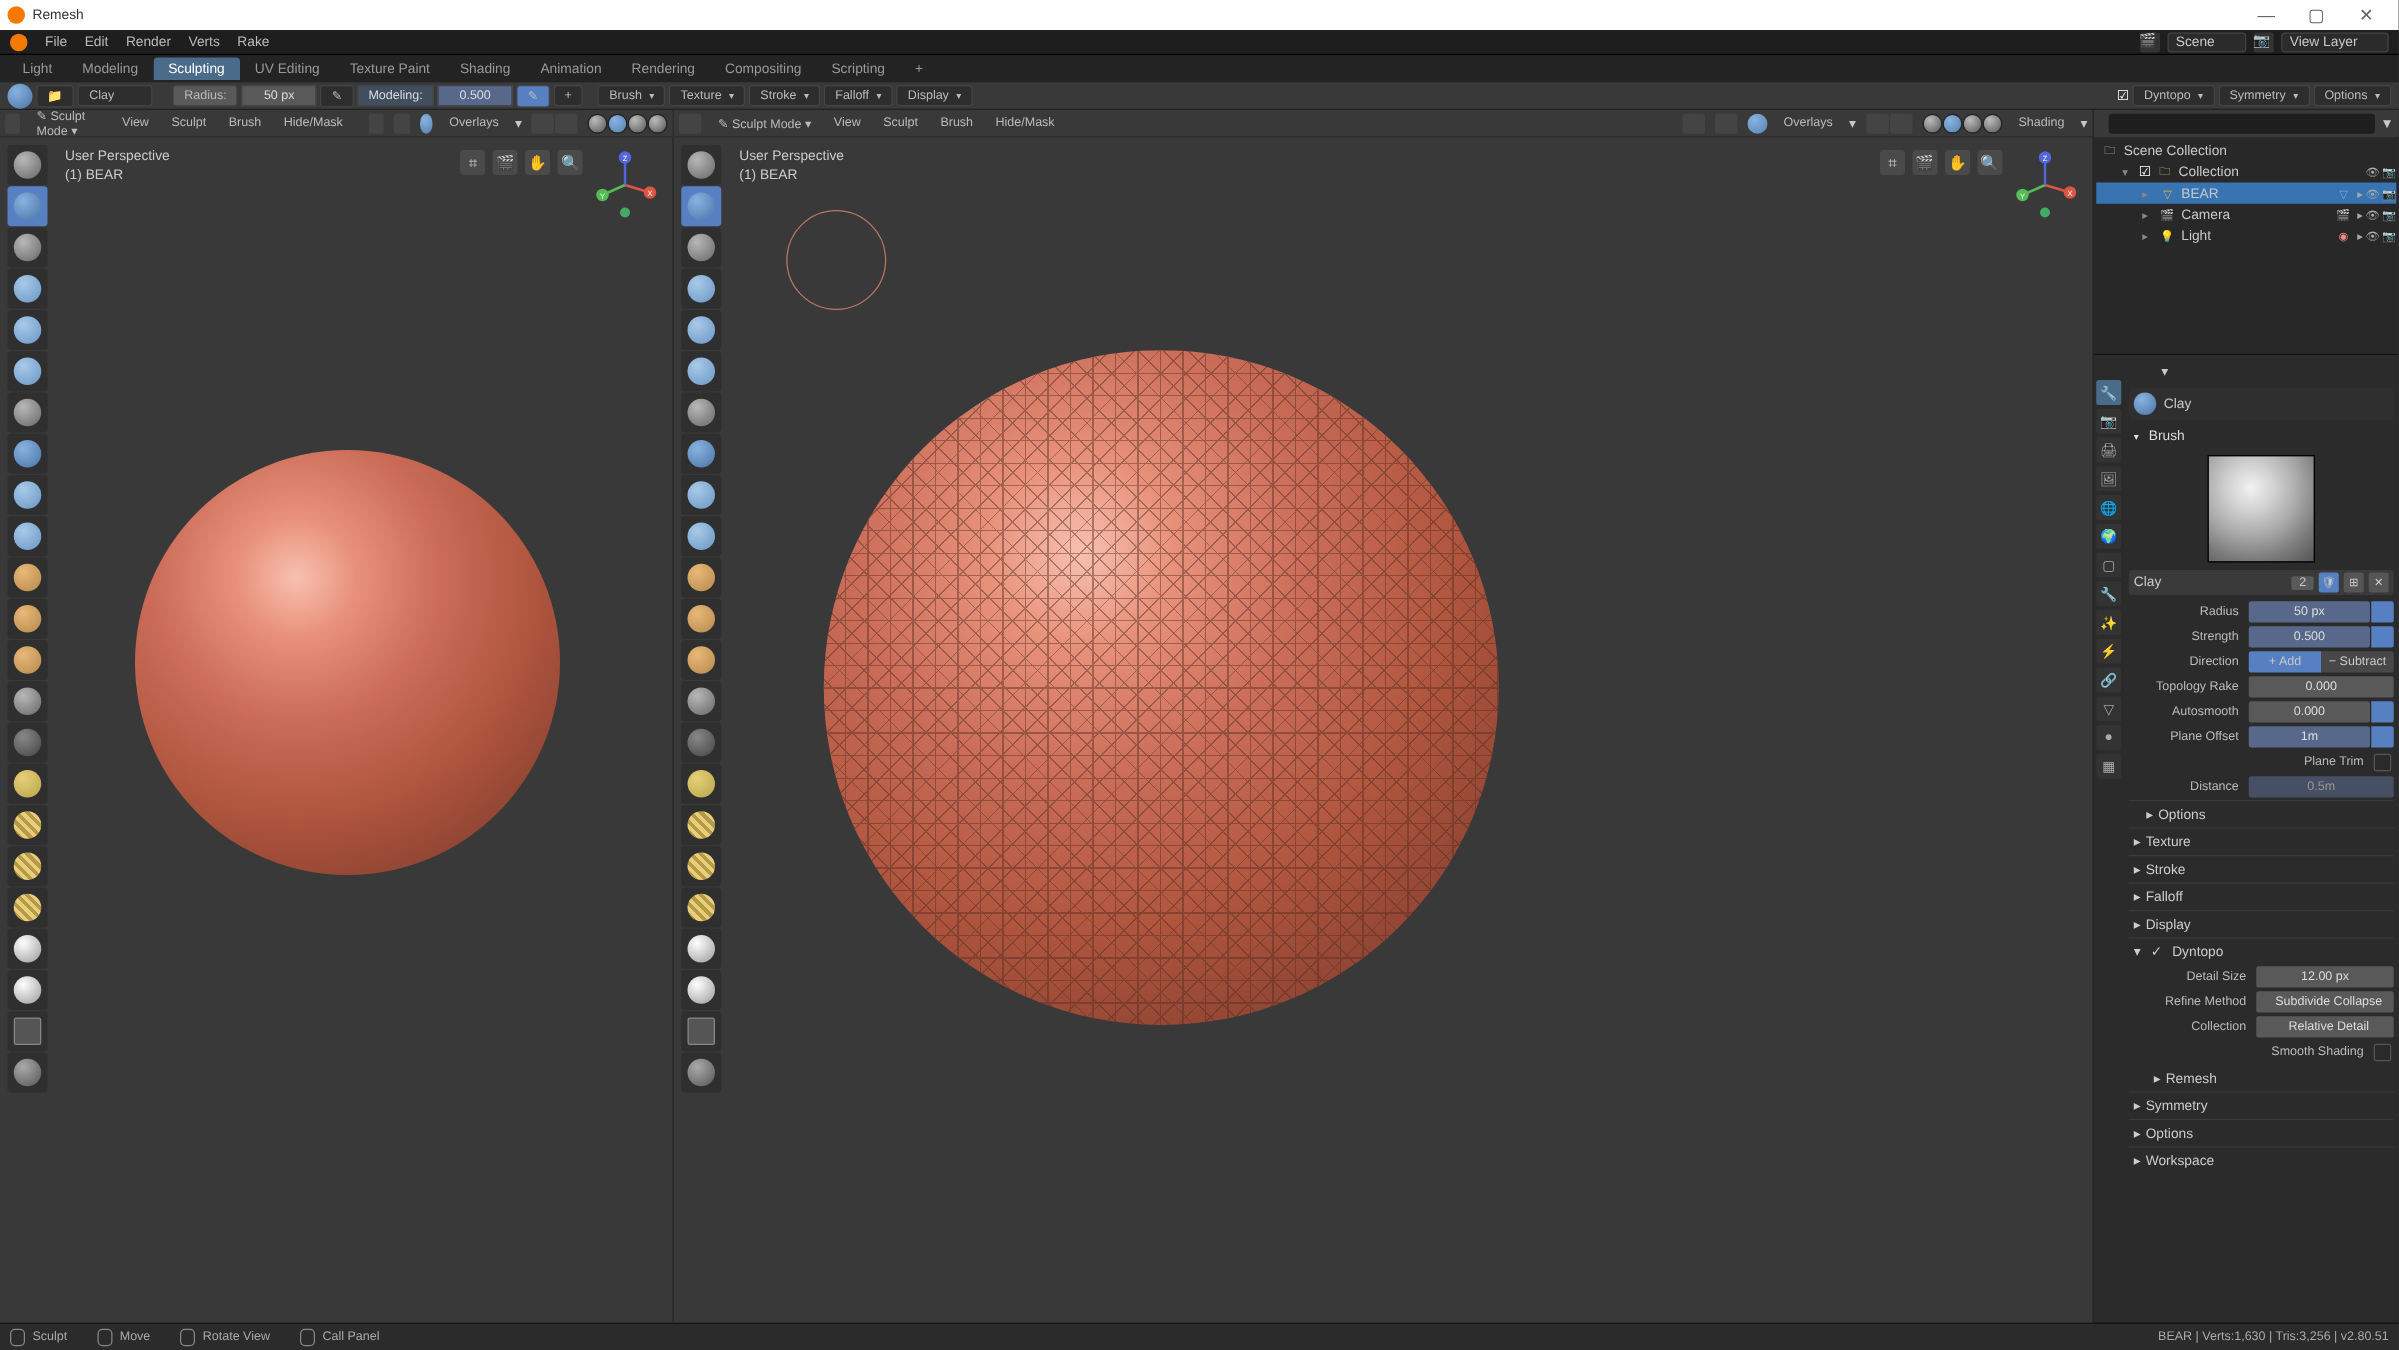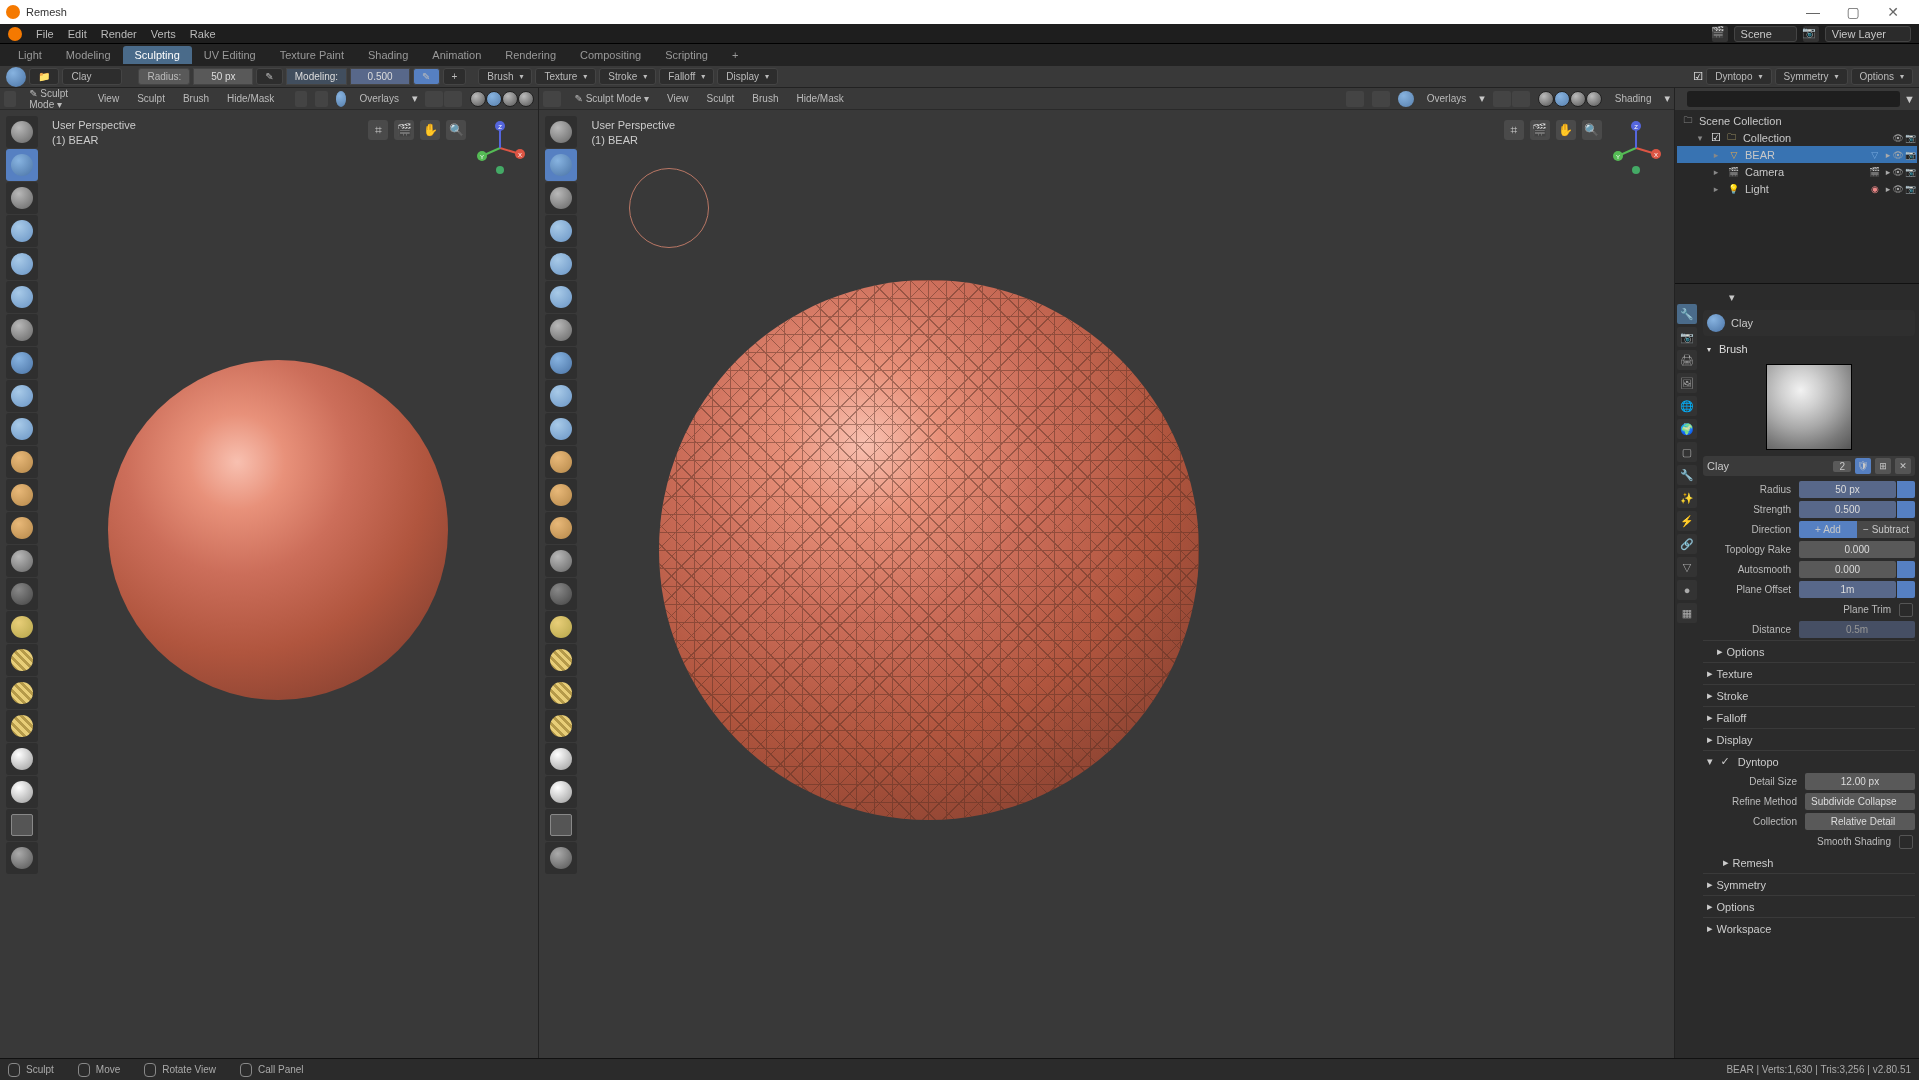--- a/index.html
+++ b/index.html
@@ -612,21 +612,21 @@
             <span class="checkbox on" style="margin:0 4px">✓</span>
             <span>Dyntopo</span>
           </div>
         <div style="padding-left:6px">
           <div class="prop-row">
               <span class="label">Detail Size</span>
               <span class="val">12.00 px</span>
             </div>
           <div class="prop-row">
               <span class="label">Refine Method</span>
-              <span class="val" style="text-align:left;padding-left:6px">Subdivide Collapse</span>
+              <span class="val" style="text-align:center;padding-left:6px">Subdivide Collapse</span>
             </div>
           <div class="prop-row">
               <span class="label">Collection</span>
               <span class="val" style="text-align:center;padding-left:6px">Relative Detail</span>
             </div>
           <div class="prop-row" style="justify-content:flex-end;padding-right:2px">
               <span class="label" style="flex:1">Smooth Shading</span>
               <span class="checkbox"></span>
             </div>
           <div class="panel-collapse" style="border:none">

